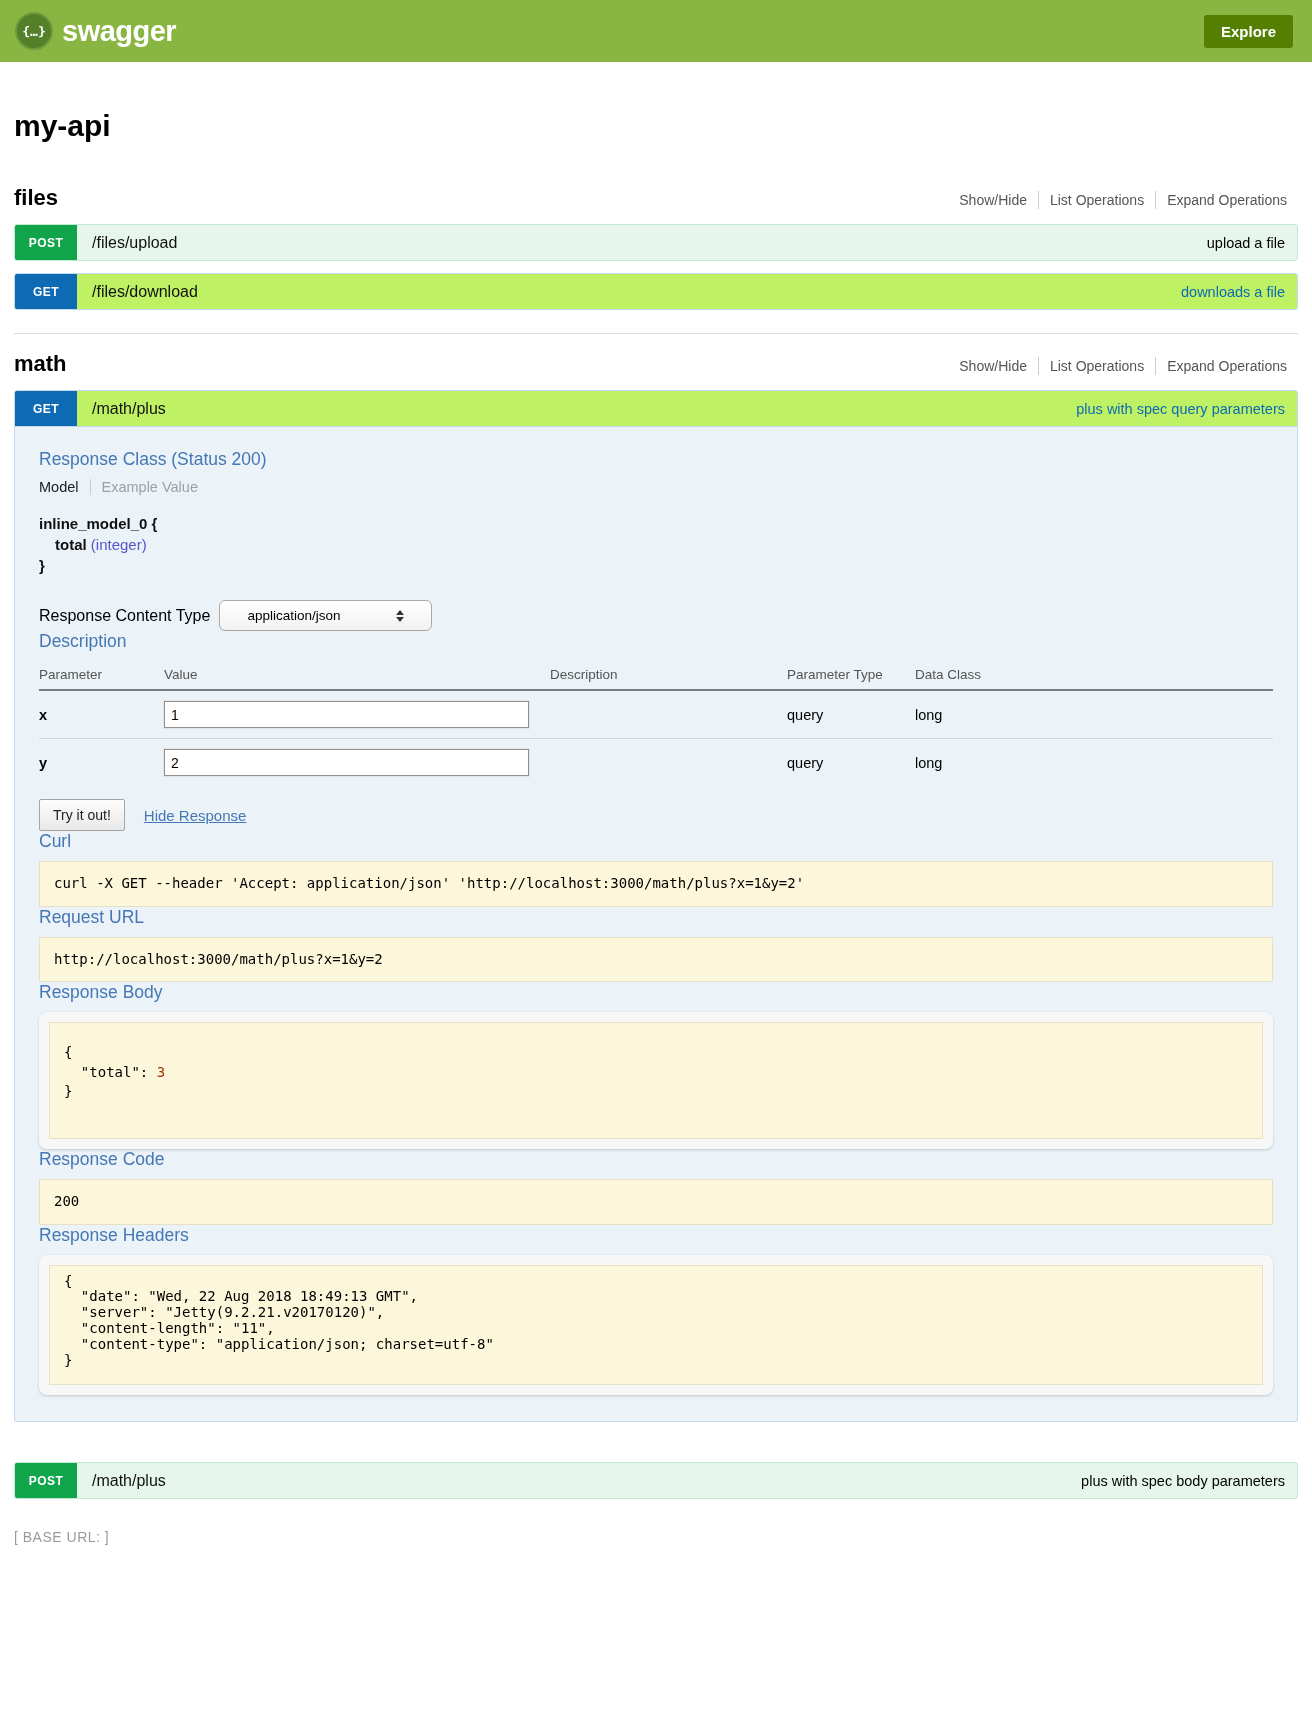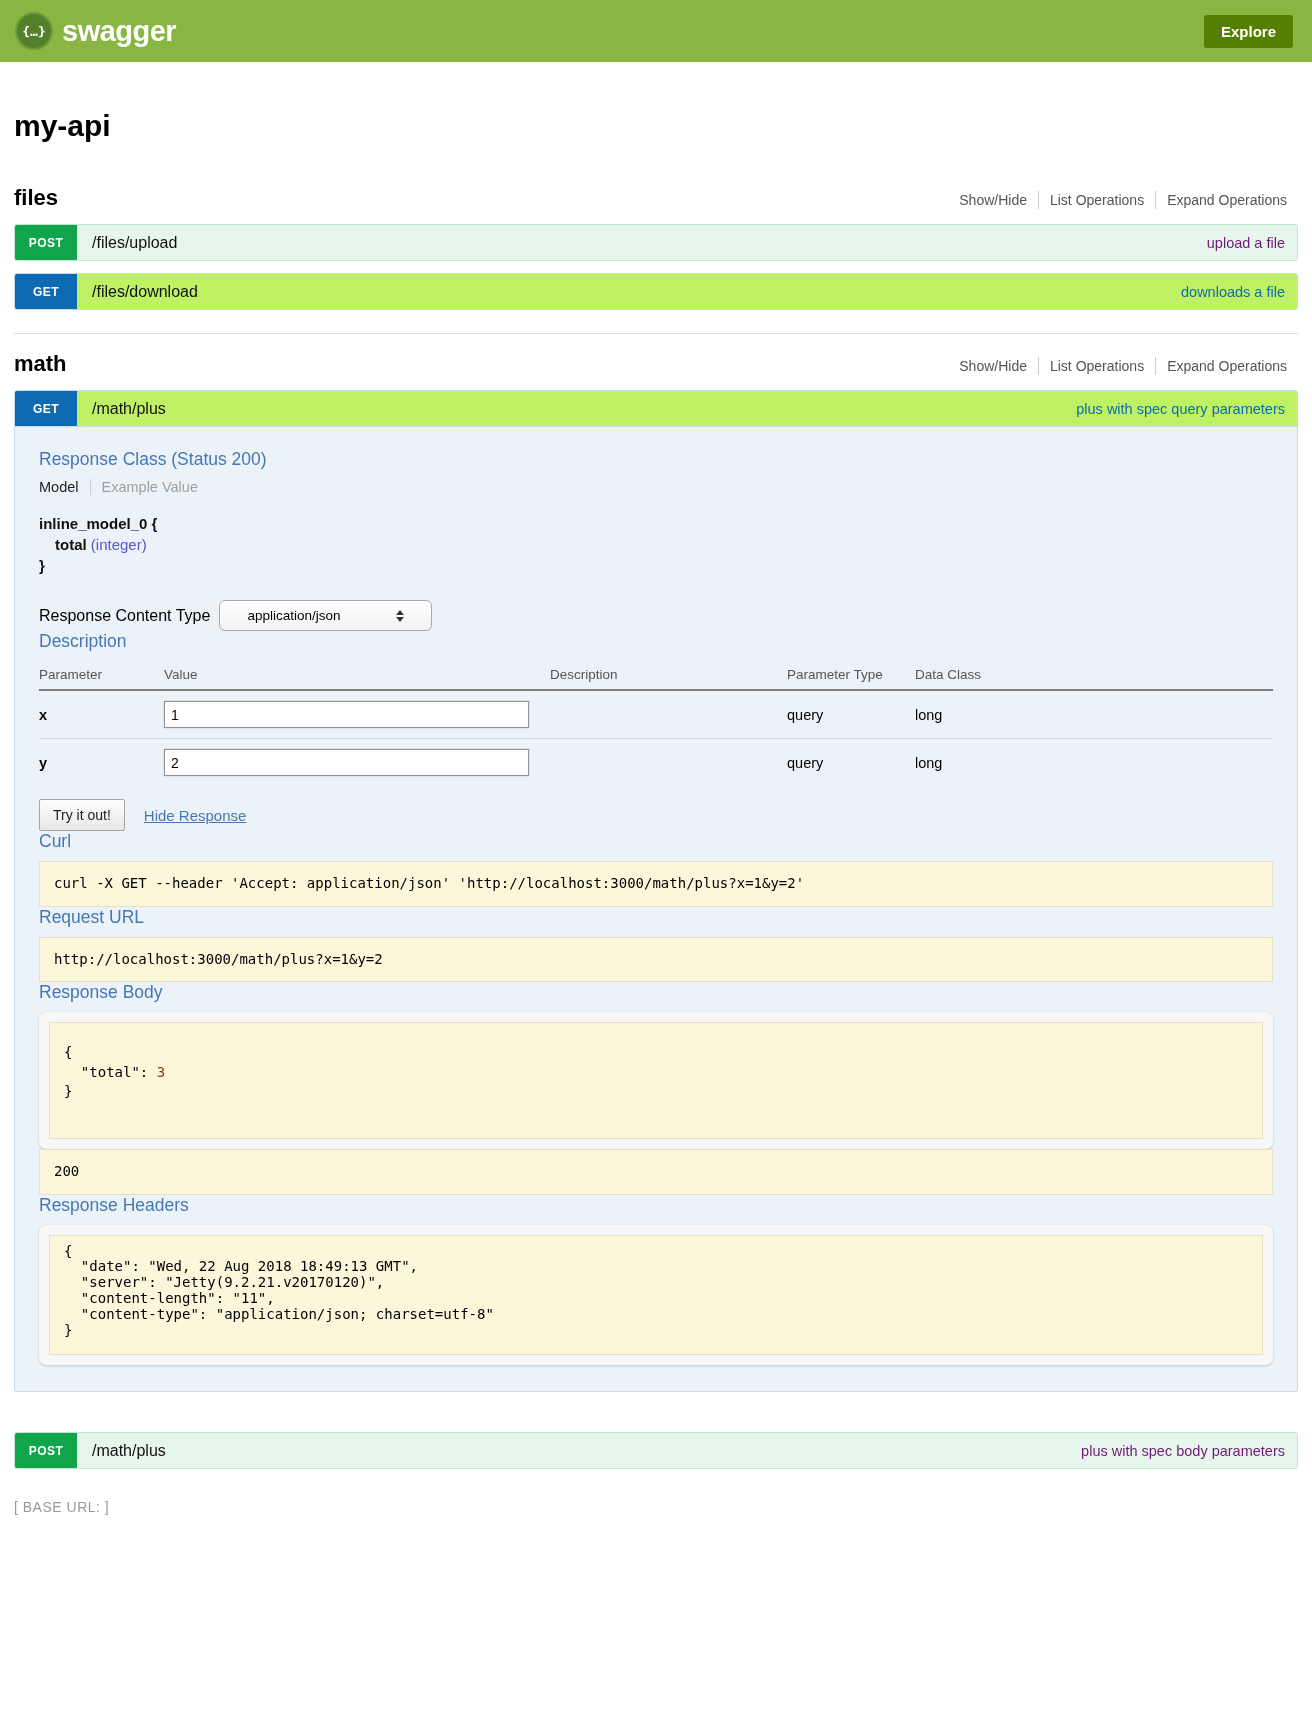--- a/index.html
+++ b/index.html
@@ -36,21 +36,21 @@
   .op-heading { display:flex; align-items:center; height:37px; border:1px solid; border-radius:3px; overflow:hidden; }
   .op.expanded .op-heading { border-radius:3px 3px 0 0; }
   .op.post .op-heading { background:#e7f6ec; border-color:#c3e8d1; }
   .op.get  .op-heading { background:#bef264; border-color:#c3d9ec; }
   .method { width:62px; align-self:stretch; display:flex; align-items:center; justify-content:center;
             color:#fff; font-size:12px; font-weight:bold; letter-spacing:0.5px; }
   .op.post .method { background:#10a54a; }
   .op.get  .method { background:#0f6ab4; }
   .path { margin-left:15px; font-size:16px; color:#111; text-decoration:none; cursor:pointer; }
   .summary { margin-left:auto; margin-right:12px; font-size:14.5px; text-decoration:none; }
-  .op.post .summary { color:#701a75; }
+  .op.post .summary { color:#000000; }
   .op.get  .summary { color:#0f6ab4; }
 
   hr.divider { border:none; border-top:1px solid #ddd; margin:23px 0 17px 0; }
 
   
   .op-content { background:#ebf3f9; border:1px solid #c3d9ec; border-top:none;
                 border-radius:0 0 3px 3px; padding:22px 24px 26px 24px; }
   .op-content h4 { color:#4577b4; font-size:17.5px; font-weight:normal; margin:0 0 9px 0; }
   .sec { margin-top:30px; }
 
@@ -242,20 +242,21 @@
         <h4 class="sec">Request URL</h4>
         <pre class="code">http://localhost:3000/math/plus?x=1&amp;y=2</pre>
 
         <h4 class="sec">Response Body</h4>
         <div class="pre-wrap">
           <pre class="code body-pre"><span>{
   "total": </span><span class="num">3</span><span>
 }</span></pre>
         </div>
 
+        <h4 class="sec">Response Code</h4>
         <pre class="code">200</pre>
 
         <h4 class="sec">Response Headers</h4>
         <div class="pre-wrap">
           <pre class="code tight">{
   "date": "Wed, 22 Aug 2018 18:49:13 GMT",
   "server": "Jetty(9.2.21.v20170120)",
   "content-length": "11",
   "content-type": "application/json; charset=utf-8"
 }</pre>

